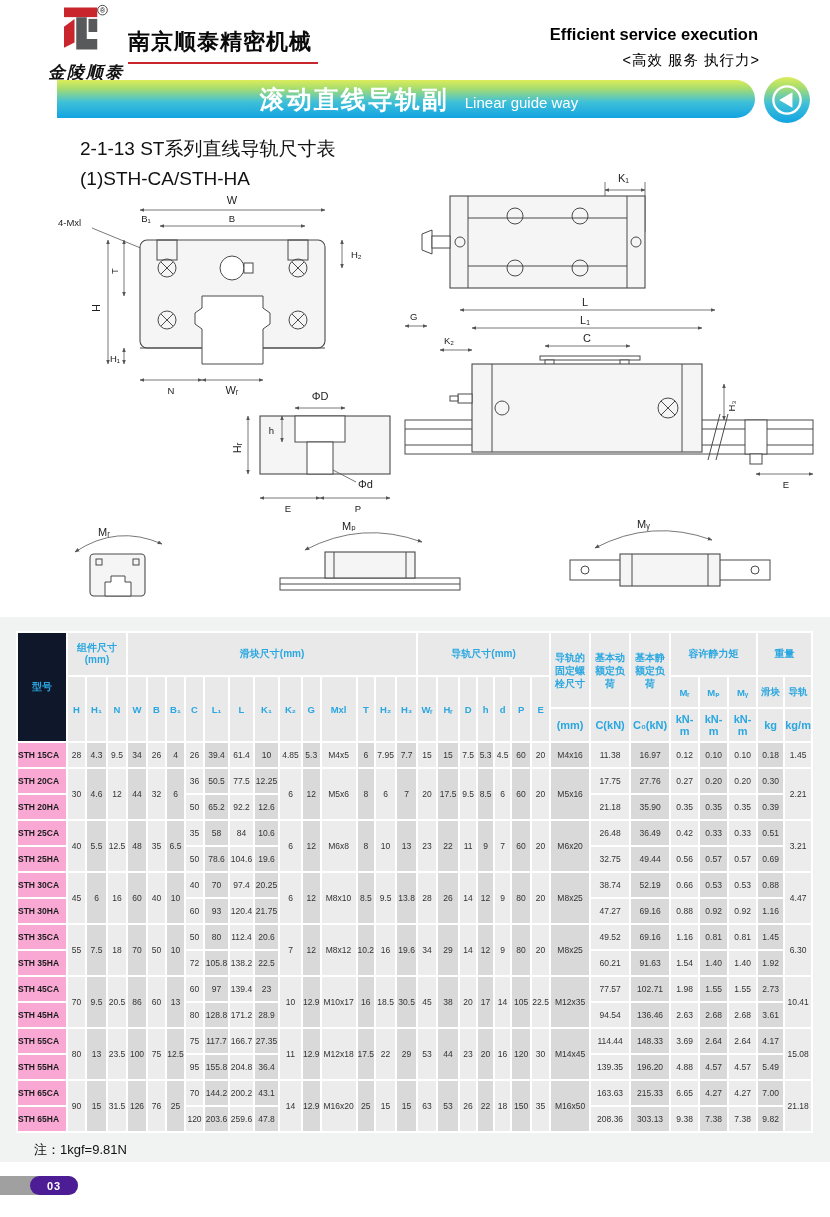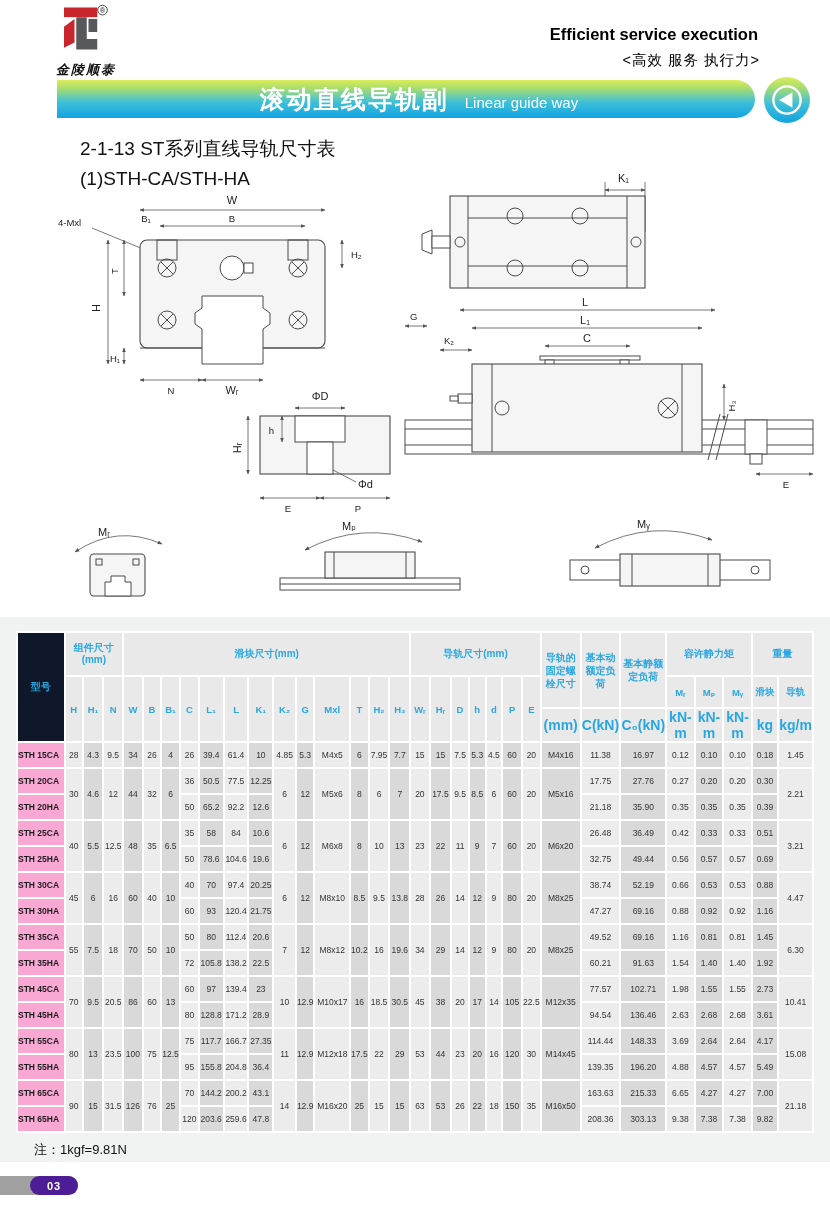--- a/index.html
+++ b/index.html
@@ -5,21 +5,21 @@
   * { margin:0; padding:0; box-sizing:border-box; }
   html,body { background:#fff; }
   body { font-family:"Liberation Sans","DejaVu Sans",sans-serif; color:#222; }
   .page { position:relative; width:830px; height:1217px; background:#fff; overflow:hidden; }
 
   
   .top { position:absolute; left:0; top:0; width:830px; height:78px; }
   .logo { position:absolute; left:54px; top:4px; width:62px; height:56px; }
   .jlst { position:absolute; left:46px; top:61px; width:80px; text-align:center;
           font-family:"Liberation Serif","DejaVu Serif",serif; font-style:italic;
-          font-weight:bold; font-size:13px; letter-spacing:2px; color:#111; }
+          font-weight:bold; font-size:17px; letter-spacing:2px; color:#111; }
   .cname { position:absolute; left:128px; top:27px; font-size:22px; font-weight:bold;
            color:#0a0a0a; letter-spacing:1px; border-bottom:2.5px solid var(--brand-red);
            padding:0 6px 5px 0; }
   .slogan-en { position:absolute; right:72px; top:25px; font-size:16.5px; font-weight:bold; color:#000; }
   .slogan-cn { position:absolute; right:70px; top:51px; font-size:14.5px; color:#000; letter-spacing:1px; }
 
   
   .banner { position:absolute; left:57px; top:80px; width:698px; height:38px;
             border-radius:0 19px 19px 0; display:flex; align-items:center; gap:16px;
             padding-left:26px;
@@ -47,21 +47,21 @@
   
   .panel { position:absolute; left:0; top:617px; width:830px; height:545px;
            background:#f1f2f2; padding:14px 16px 0 16px; }
   table.spec { border-collapse:separate; border-spacing:2px; table-layout:fixed;
                background:#fff; }
   table.spec th, table.spec td { text-align:center; vertical-align:middle; overflow:hidden; }
   thead th { background:#e9e9e9; color:var(--accent); font-weight:bold; }
   tr.hg th { font-size:10px; height:42px; line-height:1.25; }
   tr.hg th.deep { line-height:1.3; }
   tr.hd th { font-size:9.5px; height:30px; }
-  tr.hu th { font-size:14px; height:24px; }
+  tr.hu th { font-size:11px; height:32px; }
   tbody th.model { background:#f9a8d4; color:#1c1c1c; font-size:8.5px; font-weight:600;
                    text-align:left; }
   tbody td { font-size:8.5px; color:#333; height:24px; }
   td.lt { background:#ececec; }
   td.dk { background:#d9d9d9; }
   th.model.mh { background:#0f172a; color:var(--accent); font-size:10px; font-weight:bold; text-align:center; padding-left:0; }
   .note { margin-top:8px; font-size:13px; color:#111; padding-left:18px; }
 
   
   .pagebar { position:absolute; left:0; top:1176px; width:78px; height:19px;
@@ -78,20 +78,21 @@
   <div class="top">
     <svg class="logo" viewBox="0 0 64 64">
       <rect x="8" y="4" width="38" height="11" fill="#c9252c"></rect>
       <polygon points="22,15 34,15 34,40 46,40 46,52 22,52" fill="#58595b"></polygon>
       <polygon points="8,26 20,17 20,44 8,50" fill="#c9252c"></polygon>
       <polygon points="36,17 46,17 46,32 36,32" fill="#58595b"></polygon>
       <circle cx="52" cy="7" r="5.5" fill="none" stroke="#333" stroke-width="1"></circle>
       <text x="52" y="10" text-anchor="middle" style="font-size:8px">®</text>
     </svg>
     <div class="jlst">金陵顺泰</div>
+    <div class="cname">南京顺泰精密机械</div>
     <div class="slogan-en">Efficient service execution</div>
     <div class="slogan-cn">&lt;高效 服务 执行力&gt;</div>
   </div>
 
   <div class="banner">
     <span class="bt-cn">滚动直线导轨副</span>
     <span class="bt-en">Linear guide way</span>
   </div>
   <div class="backbtn">
     <svg viewBox="0 0 44 44">

